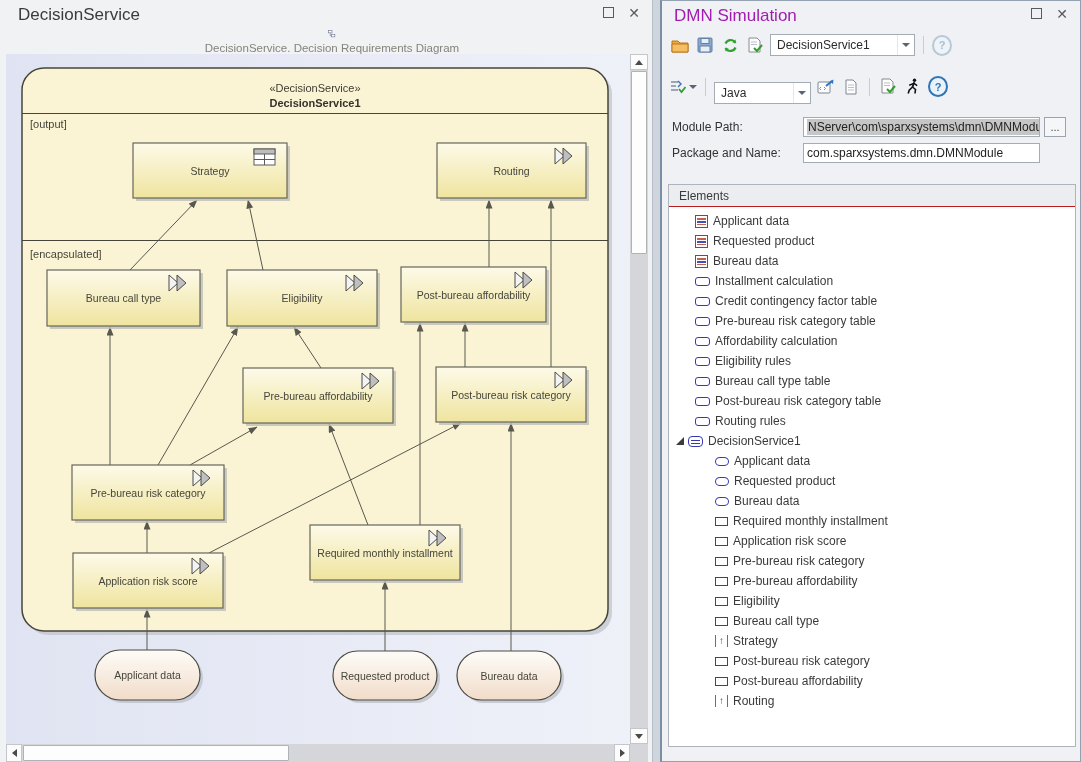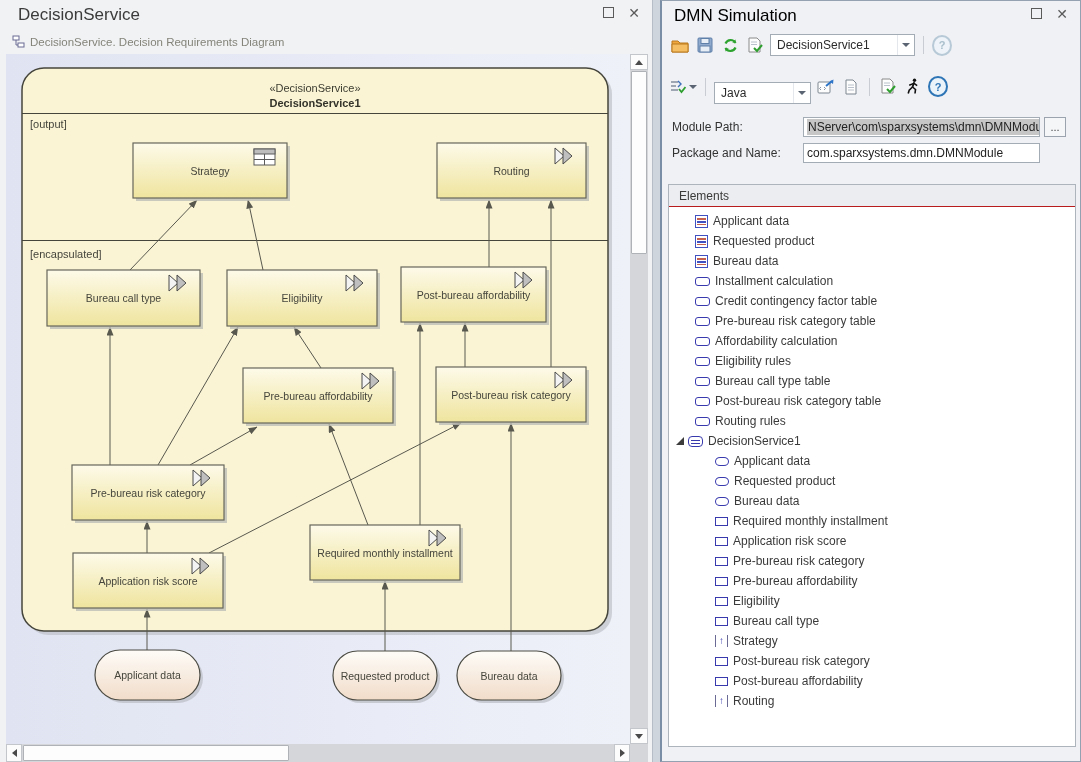--- a/index.html
+++ b/index.html
@@ -7,41 +7,41 @@
        font-family:"Liberation Sans",sans-serif;background:#CFD5DD;}
   .app{position:absolute;inset:0;}
 
   
   .left-window{position:absolute;left:0;top:0;width:652px;height:762px;background:#F1F2F4;border-right:1px solid #B7BDC6;}
   .lw-titlebar{height:30px;position:relative;display:flex;align-items:center;padding-left:18px;}
   .lw-title{font-size:17px;color:#3B3B3B;}
   .win-btns{position:absolute;right:12px;top:7px;display:flex;gap:14px;align-items:center;}
   .btn-max{width:9px;height:9px;border:1px solid #5A5A5A;display:inline-block;cursor:default;}
   .btn-close{font-size:14px;line-height:10px;color:#5A5A5A;cursor:default;}
-  .lw-subtitle{height:24px;display:flex;align-items:center;padding-left:12px;gap:4px;color:#84847A;font-size:11.5px;}
+  .lw-subtitle{height:24px;display:flex;align-items:center;padding-left:12px;gap:4px;color:#84847A;font-size:11.5px;flex-direction:column;}
 
   .lw-canvas{position:absolute;left:6px;top:54px;width:642px;height:708px;}
   .drd-svg{position:absolute;left:0;top:0;}
 
   
   .vscroll{position:absolute;left:624px;top:0;width:18px;height:690px;background:#D4D6D9;}
   .hscroll{position:absolute;left:0;top:690px;width:624px;height:18px;background:#D4D6D9;}
   .sb-corner{position:absolute;left:624px;top:690px;width:18px;height:18px;background:#D4D6D9;}
   .sb-btn{position:absolute;background:#FCFCFC;border:1px solid #C3C6CA;box-sizing:border-box;display:flex;align-items:center;justify-content:center;}
   .tri-up{width:0;height:0;border-left:4px solid transparent;border-right:4px solid transparent;border-bottom:5px solid #4A4A4A;}
   .tri-down{width:0;height:0;border-left:4px solid transparent;border-right:4px solid transparent;border-top:5px solid #4A4A4A;}
   .tri-left{width:0;height:0;border-top:4px solid transparent;border-bottom:4px solid transparent;border-right:5px solid #4A4A4A;}
   .tri-right{width:0;height:0;border-top:4px solid transparent;border-bottom:4px solid transparent;border-left:5px solid #4A4A4A;}
   .sb-thumb{position:absolute;background:#FDFDFD;border:1px solid #AFB2B6;box-sizing:border-box;border-radius:1px;}
 
   
   .right-panel{position:absolute;left:660px;top:0;width:421px;height:762px;background:#EFF1F5;
                border:1px solid #93A1B1;border-left:2px solid #7A8FA5;box-sizing:border-box;}
   .rp-titlebar{height:30px;position:relative;display:flex;align-items:center;padding-left:12px;}
-  .rp-title{font-size:17px;color:#000000;}
+  .rp-title{font-size:17px;color:#a21caf;}
 
   .rp-toolbar1{display:flex;align-items:center;gap:5px;padding:3px 8px 4px 8px;}
   .tool-icon{width:20px;height:20px;display:flex;align-items:center;justify-content:center;}
   .combo{height:22px;background:#fff;border:1px solid #A3ABB5;display:flex;align-items:center;box-sizing:border-box;}
   .combo .combo-text{flex:1;padding-left:6px;font-size:12px;color:#2B2B2B;white-space:nowrap;overflow:hidden;}
   .combo .combo-caret{width:16px;display:flex;align-items:center;justify-content:center;border-left:1px solid #E4E7EB;height:100%;}
   .caret{width:0;height:0;border-left:4px solid transparent;border-right:4px solid transparent;border-top:4px solid #5A6472;}
   .tb-sep{width:1px;height:18px;background:#C9CDD3;margin:0 3px;}
   .help-pale{width:17px;height:17px;border-radius:50%;border:2px solid #B7C9D6;background:#EDF3F8;color:#A8BECB;
              font-weight:bold;font-size:11px;display:flex;align-items:center;justify-content:center;}

